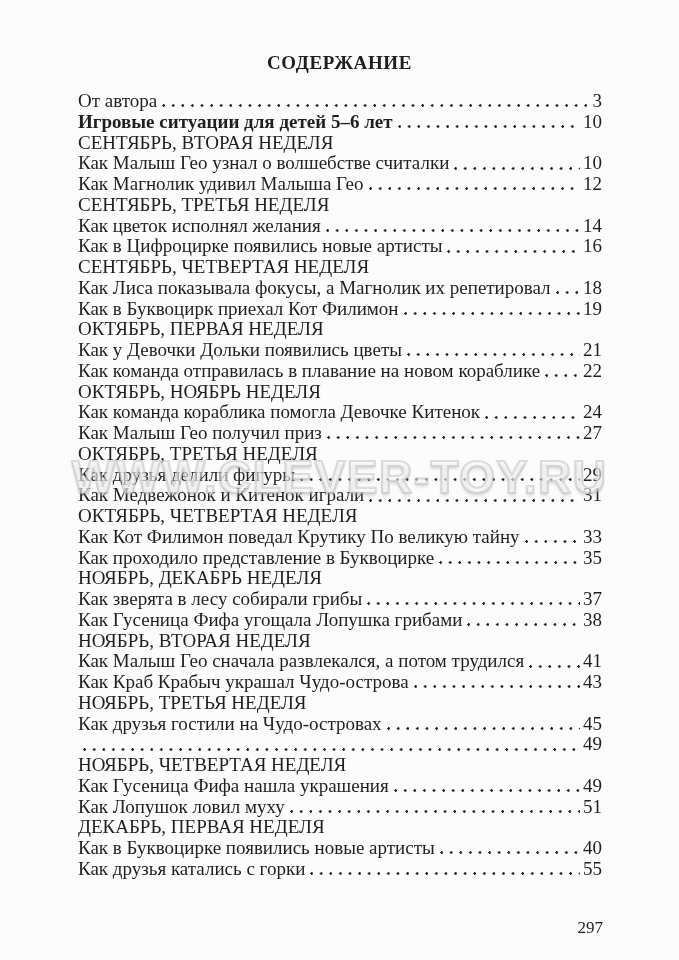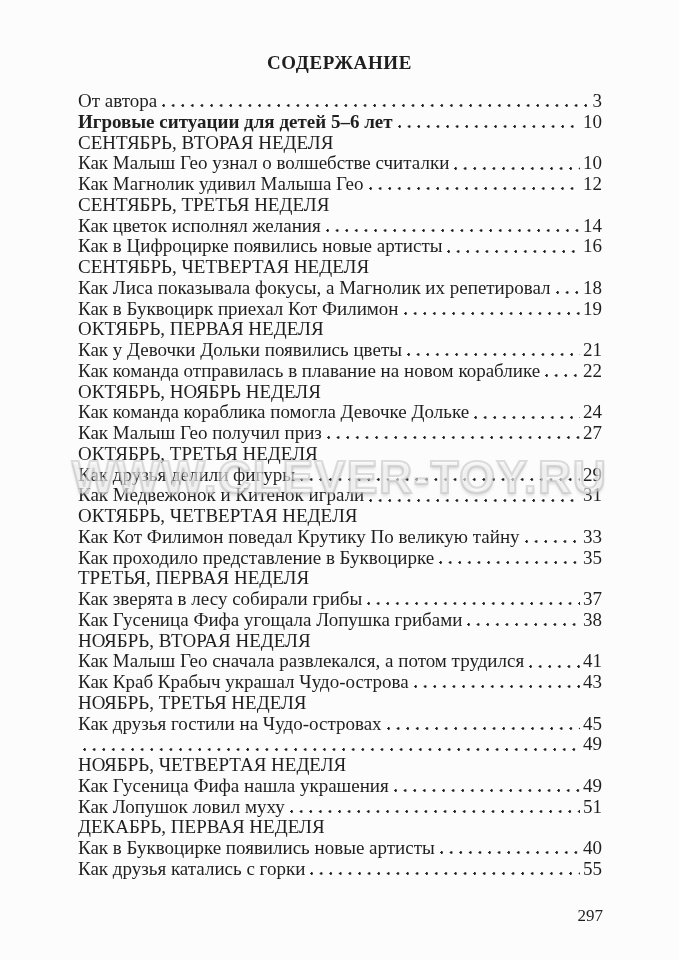--- a/index.html
+++ b/index.html
@@ -68,21 +68,21 @@
     letter-spacing: 1.5px;
     white-space: nowrap;
     color: rgba(252, 252, 252, 0.55);
     -webkit-text-stroke: 2.2px rgba(176, 176, 176, 0.42);
     text-shadow: 0 3px 3px rgba(150, 150, 150, 0.28);
     pointer-events: none;
   }
   .folio {
     position: absolute;
     right: 76px;
-    bottom: 34px;
+    bottom: 22px;
     font-size: 17px;
   }
 </style>
 </head>
 <body>
 
 <div class="page">
   <h1 class="title">СОДЕРЖАНИЕ</h1>
   <div class="toc" id="toc-list">
       <div class="row entry">
@@ -144,21 +144,21 @@
       </div>
       <div class="row entry">
         <span class="label">Как команда отправилась в плавание на новом кораблике</span>
         <span class="leader"></span>
         <span class="pagenum">22</span>
       </div>
       <div class="row section">
         <span class="label">ОКТЯБРЬ, НОЯБРЬ НЕДЕЛЯ</span>
       </div>
       <div class="row entry">
-        <span class="label">Как команда кораблика помогла Девочке Дольке</span>
+        <span class="label">Как команда кораблика помогла Девочке Китенок</span>
         <span class="leader"></span>
         <span class="pagenum">24</span>
       </div>
       <div class="row entry">
         <span class="label">Как Малыш Гео получил приз</span>
         <span class="leader"></span>
         <span class="pagenum">27</span>
       </div>
       <div class="row section">
         <span class="label">ОКТЯБРЬ, ТРЕТЬЯ НЕДЕЛЯ</span>
@@ -180,21 +180,21 @@
         <span class="label">Как Кот Филимон поведал Крутику По великую тайну</span>
         <span class="leader"></span>
         <span class="pagenum">33</span>
       </div>
       <div class="row entry">
         <span class="label">Как проходило представление в Буквоцирке</span>
         <span class="leader"></span>
         <span class="pagenum">35</span>
       </div>
       <div class="row section">
-        <span class="label">ТРЕТЬЯ, ПЕРВАЯ НЕДЕЛЯ</span>
+        <span class="label">НОЯБРЬ, ДЕКАБРЬ НЕДЕЛЯ</span>
       </div>
       <div class="row entry">
         <span class="label">Как зверята в лесу собирали грибы</span>
         <span class="leader"></span>
         <span class="pagenum">37</span>
       </div>
       <div class="row entry">
         <span class="label">Как Гусеница Фифа угощала Лопушка грибами</span>
         <span class="leader"></span>
         <span class="pagenum">38</span>

